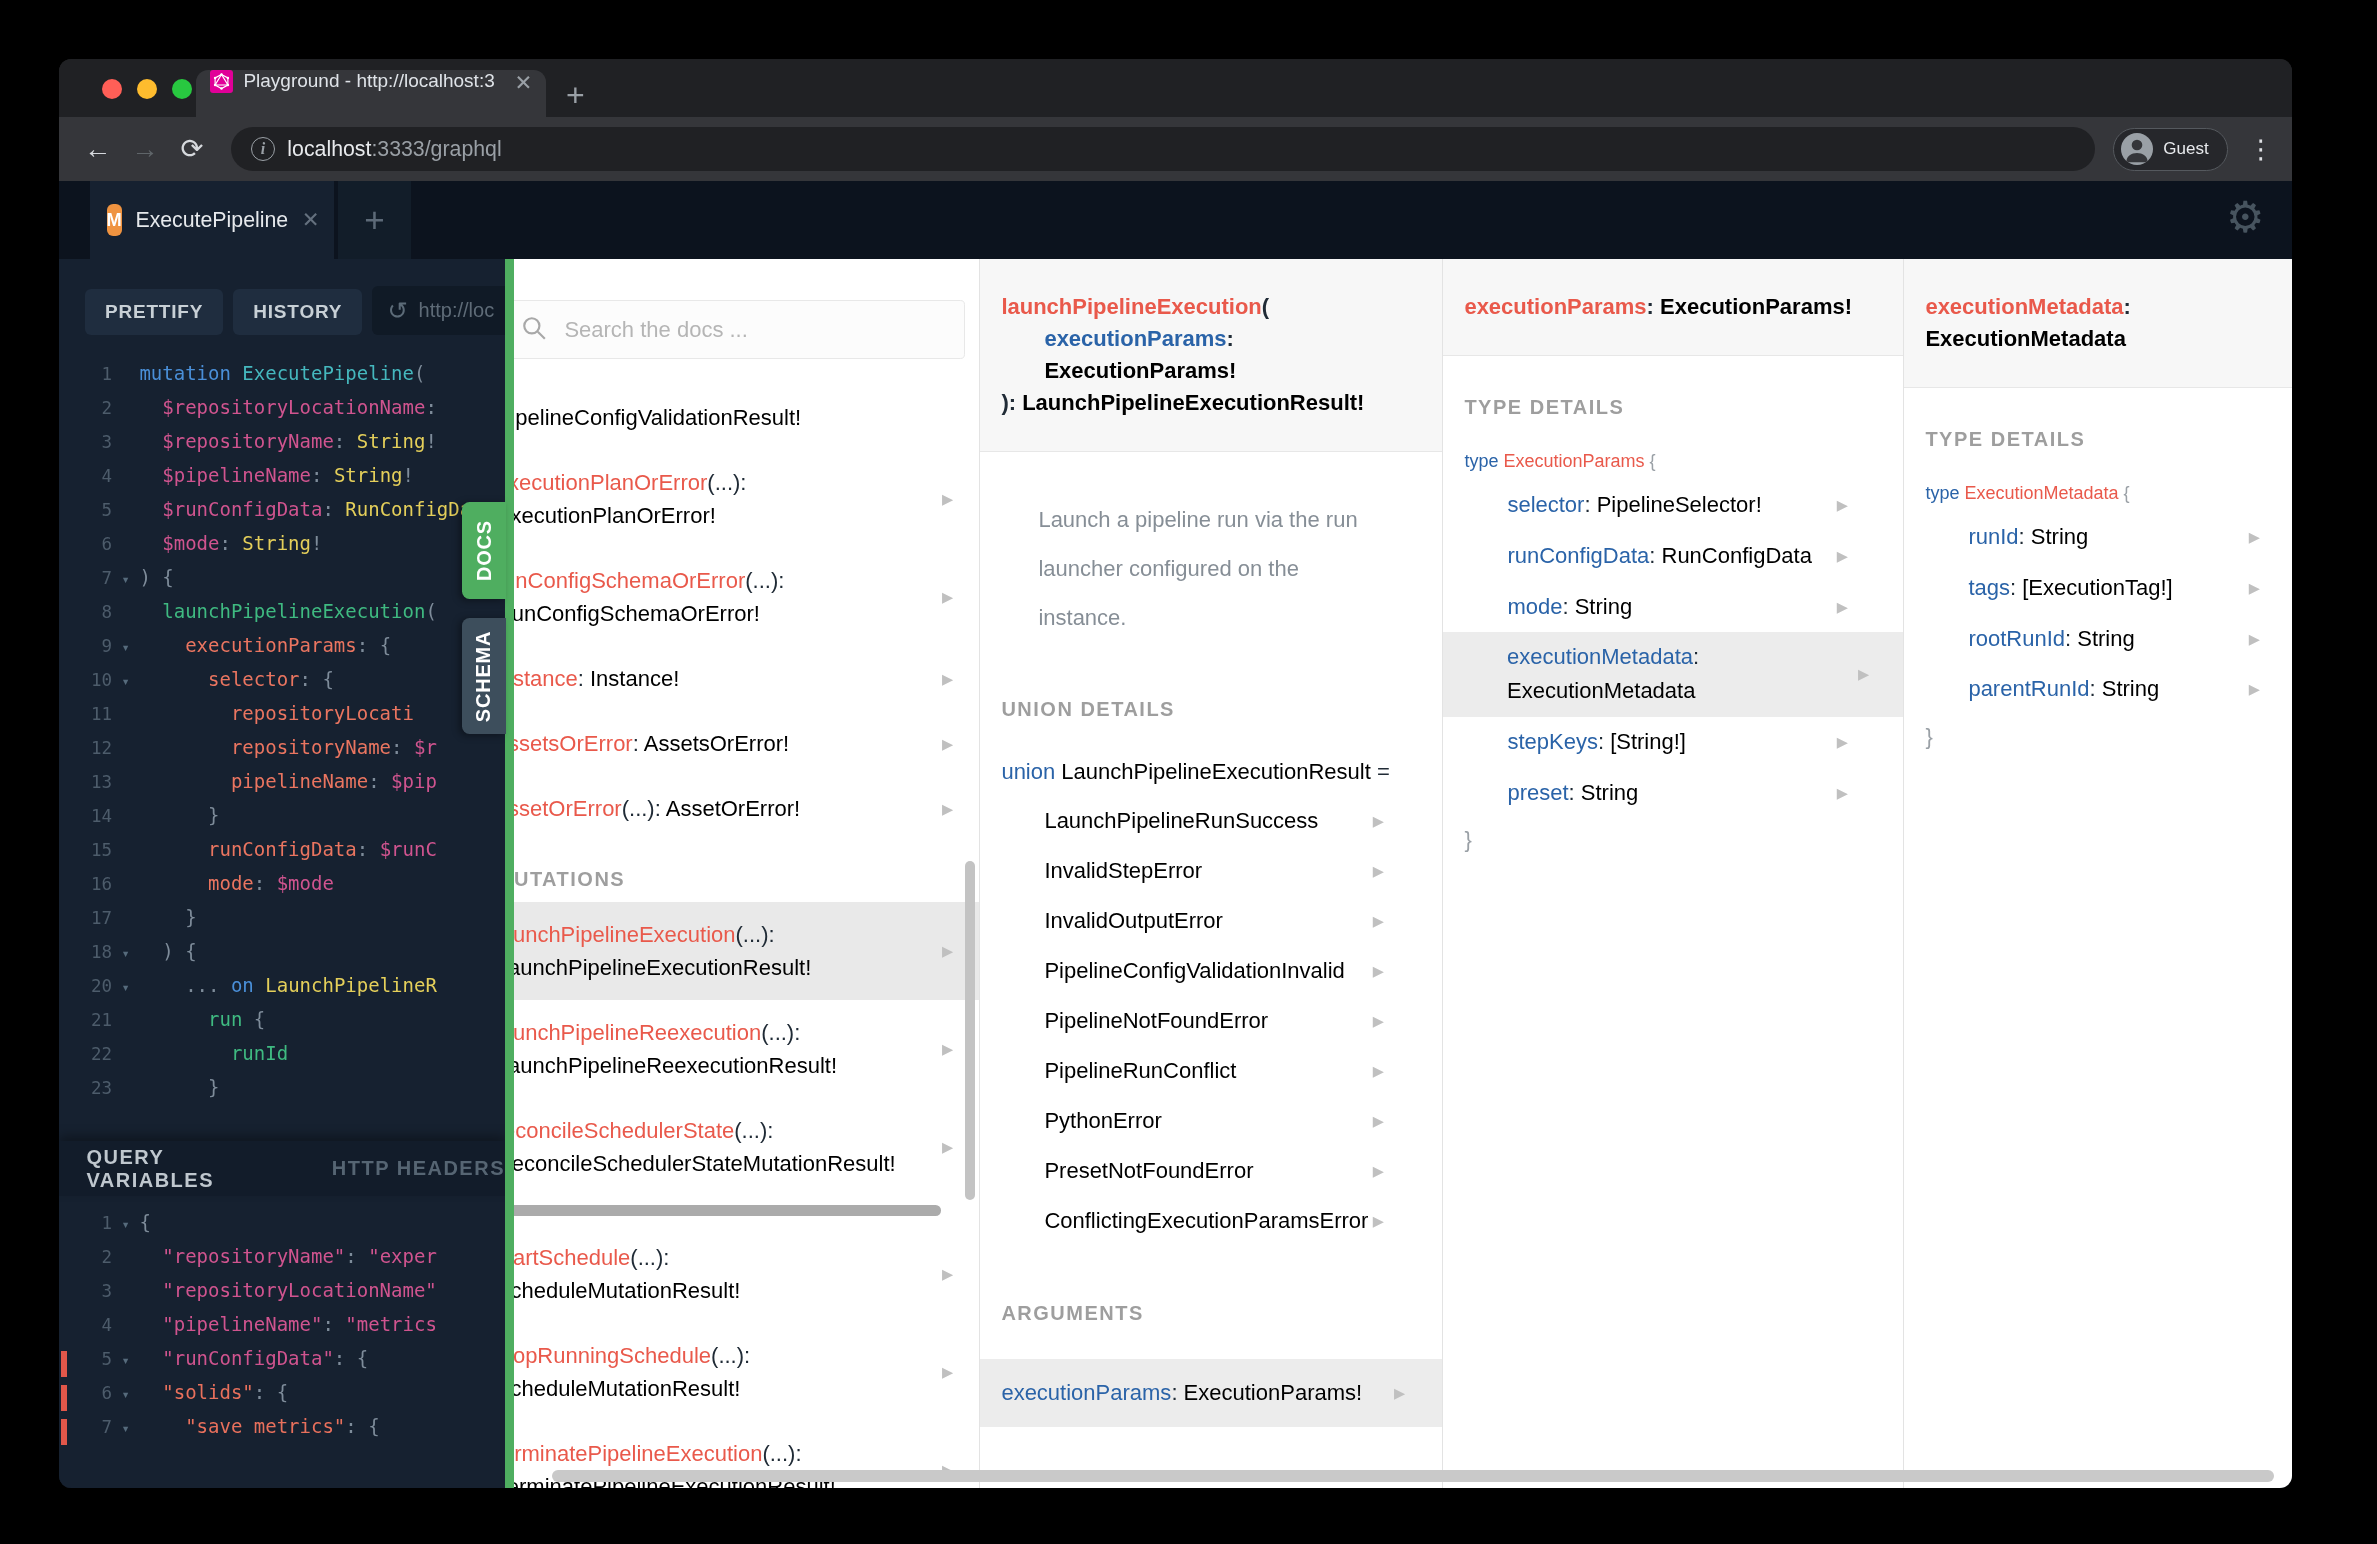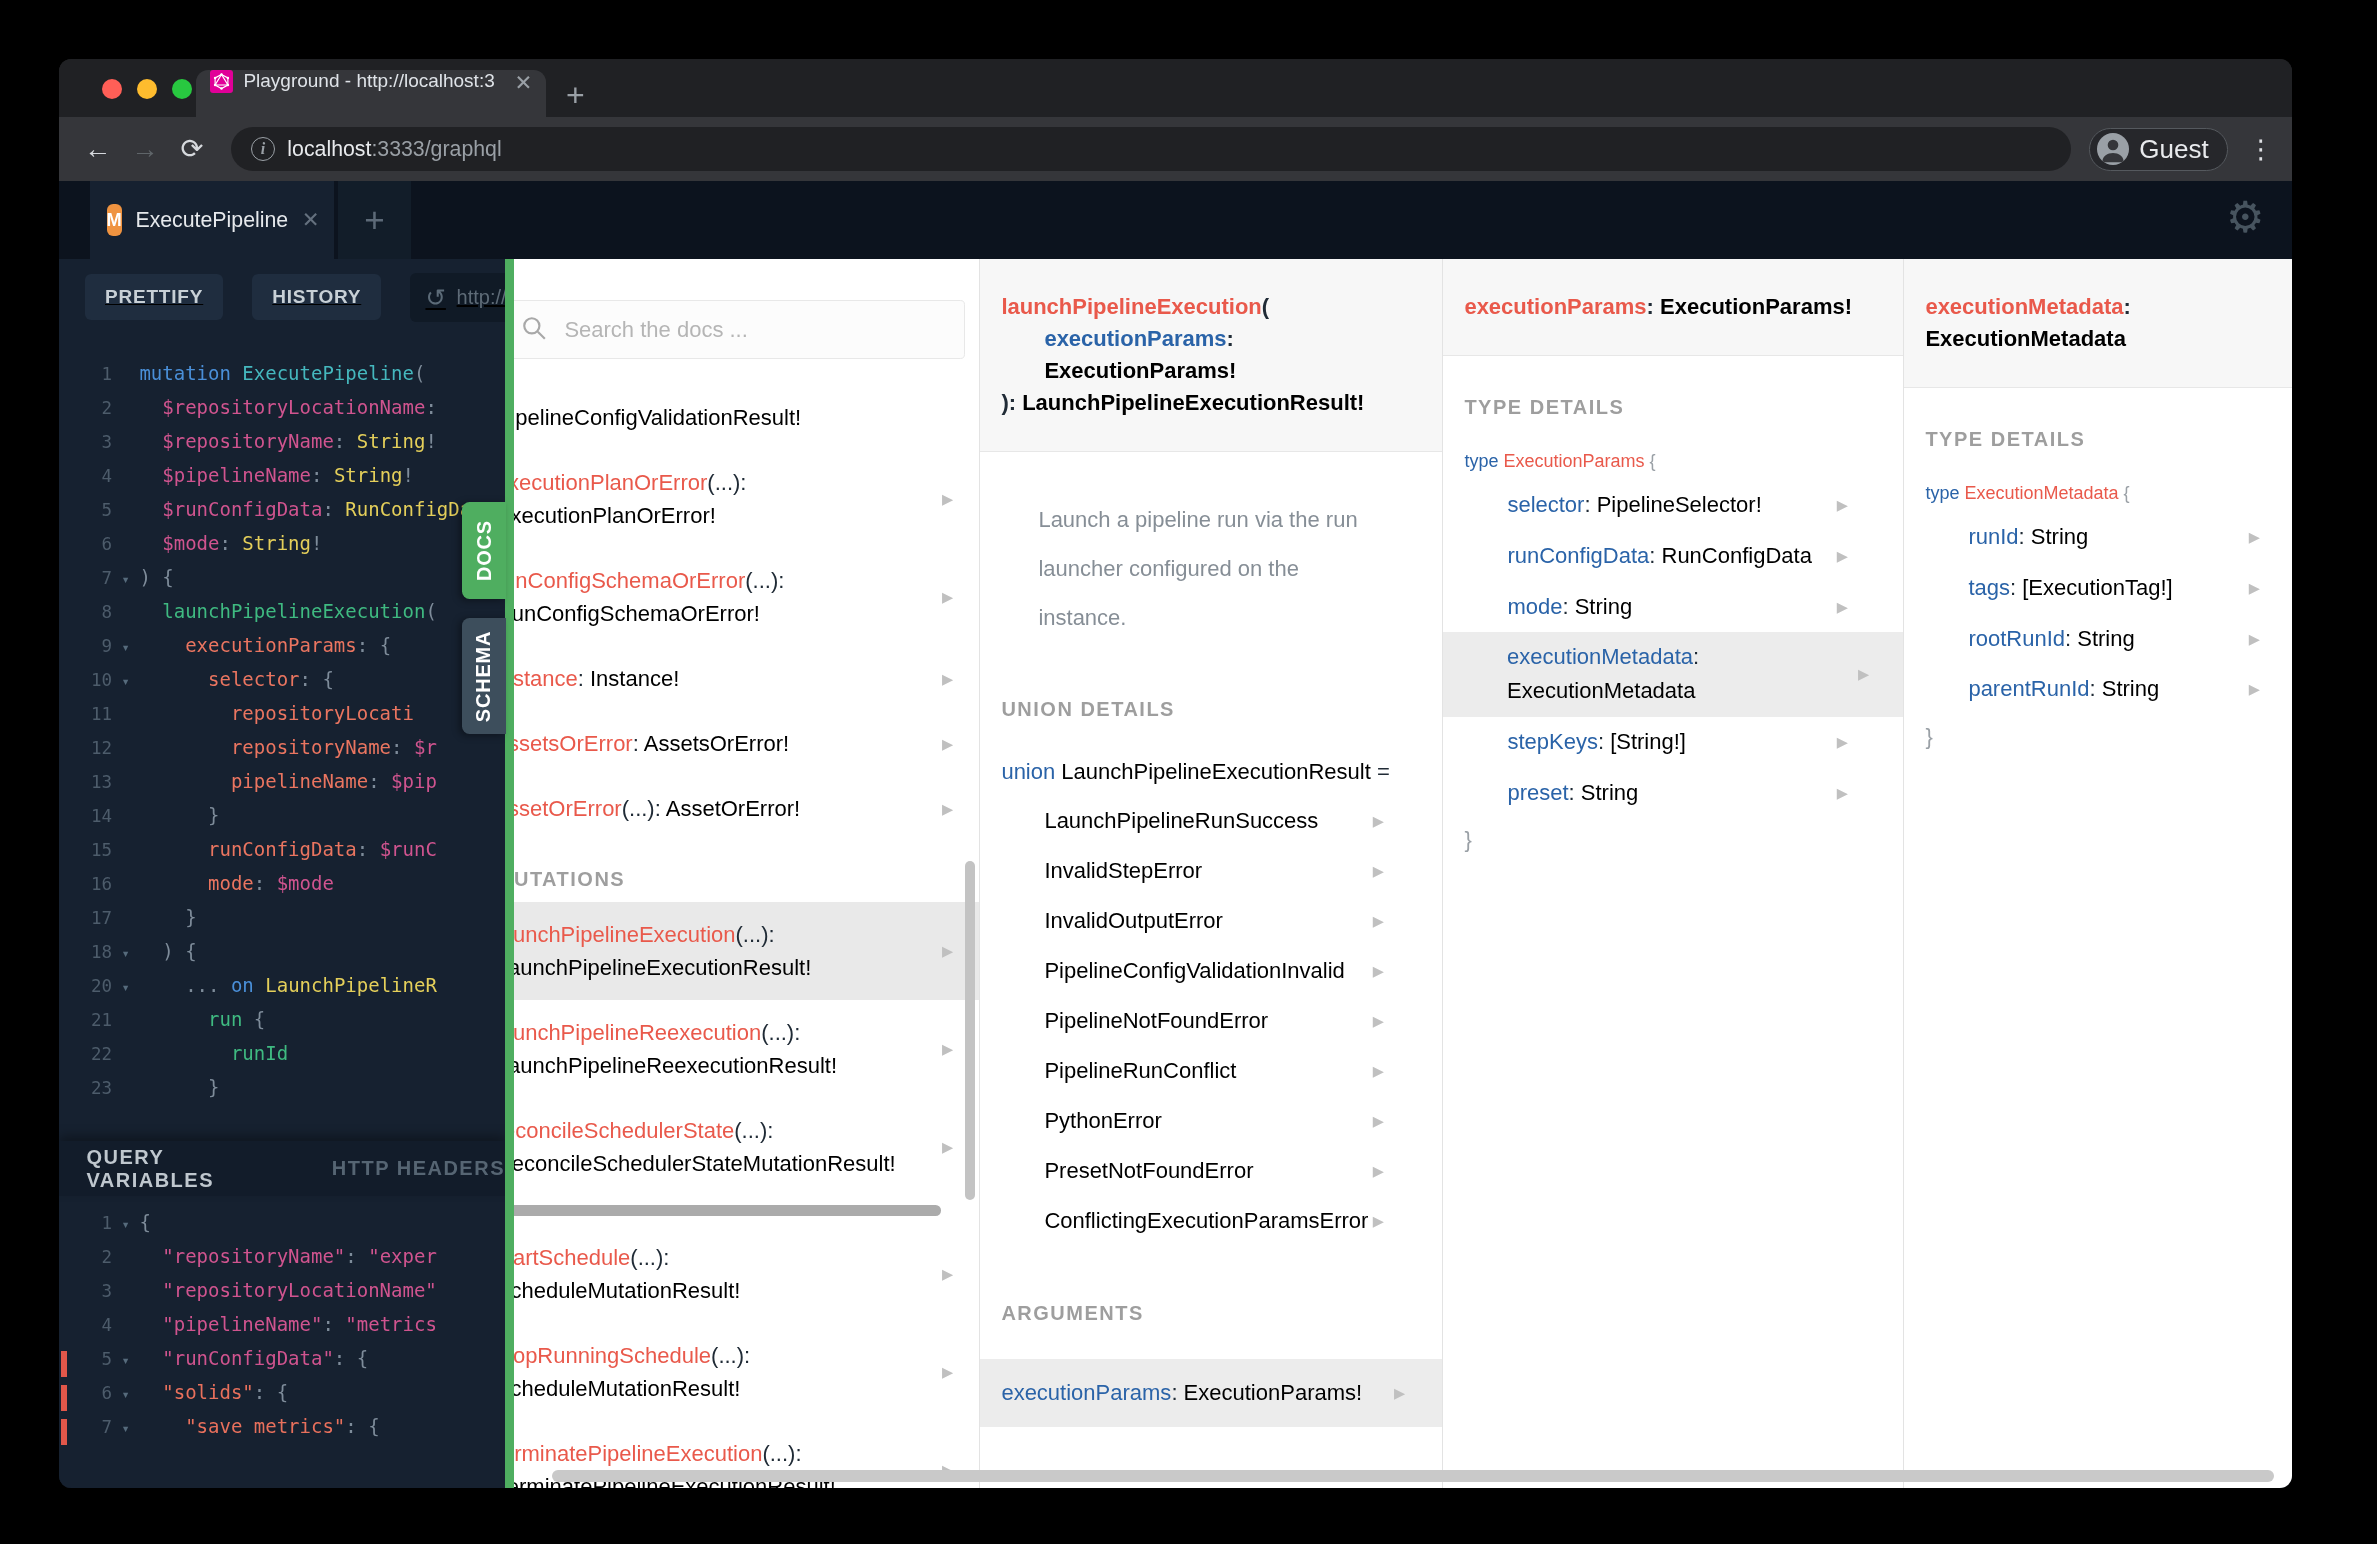--- a/index.html
+++ b/index.html
@@ -27,41 +27,41 @@
   .nav-ic.dim{color:#5f6569;}
   .urlpill{flex:1;height:44px;background:#202124;border-radius:22px;display:flex;align-items:center;
            padding:0 20px;gap:12.2px;margin:0 12.2px;}
   .info-ic{width:24.4px;height:24.4px;border:1.9px solid #9aa0a6;border-radius:50%;color:#9aa0a6;
            font-size:16px;display:flex;align-items:center;justify-content:center;font-family:"Liberation Serif",serif;font-style:italic;font-weight:bold;}
   .url{font-size:21.3px;color:#e8eaed;white-space:nowrap;}
   .url .urlrest{color:#9aa0a6;}
   .guest{height:43px;border:1.1px solid #55595e;background:#26272b;border-radius:21.3px;display:flex;
          align-items:center;gap:10.7px;padding:0 18.3px 0 6.1px;}
   .guest-av{width:32px;height:32px;border-radius:50%;background:#9aa0a6;display:flex;align-items:flex-end;justify-content:center;overflow:hidden;}
-  .guest-label{color:#e8eaed;font-size:26px;}
+  .guest-label{color:#e8eaed;font-size:17px;}
   .kebab{color:#dfe1e5;font-size:26px;margin-left:13.7px;}
 
   
   .app{flex:1;background:#0c131e;display:flex;flex-direction:column;overflow:hidden;}
   .app-header{height:78px;flex-shrink:0;background:#0c131e;display:flex;align-items:stretch;position:relative;}
   .gql-tab{margin-left:30.5px;width:244px;background:#162130;display:flex;align-items:center;gap:13.7px;padding:0 17px;}
   .gql-badge{width:32px;height:32px;border-radius:6.1px;background:#ef9340;color:#fff;font-weight:bold;
              font-size:18.3px;display:flex;align-items:center;justify-content:center;}
   .gql-tab-title{color:#e6e9ec;font-size:21.3px;flex:1;white-space:nowrap;}
   .gql-tab-close{color:#64707e;font-size:21.3px;}
   .gql-plus{width:73px;background:#121d29;margin-left:4.6px;display:flex;align-items:center;justify-content:center;
             color:#5d6a78;font-size:35px;}
   .gear{position:absolute;right:27.4px;top:10.7px;color:#47545f;font-size:43px;}
 
   .app-body{flex:1;position:relative;overflow:hidden;}
 
   
   .editor-pane{position:absolute;left:0;top:0;bottom:0;width:446px;background:#162130;z-index:1;
                display:flex;flex-direction:column;}
-  .toolbar{height:76px;flex-shrink:0;display:flex;align-items:center;gap:29px;padding:0 0 0 26px;background:#162130;text-decoration:underline;}
+  .toolbar{height:76px;flex-shrink:0;display:flex;align-items:flex-end;gap:10px;padding:0 0 0 26px;background:#162130;}
   .tbtn{background:#1f2d3f;color:#c8d0d6;font-weight:bold;font-size:19px;letter-spacing:0.8px;
         border-radius:6.1px;padding:12.2px 20px;}
   .endpoint{background:#101a26;border-radius:6.1px;height:49px;display:flex;align-items:center;gap:10.7px;
             padding:0 15.2px;width:183px;flex-shrink:0;}
   .endpoint .re{color:#5c6b78;font-size:24.4px;}
   .endpoint .eurl{color:#5e6b77;font-size:20px;white-space:nowrap;}
 
   .code-area{height:806px;flex-shrink:0;overflow:hidden;padding-top:27.4px;position:relative;}
   .code-line{display:flex;align-items:baseline;height:34px;position:relative;font-family:"DejaVu Sans Mono",monospace;font-size:19px;}
   .lnum{width:53px;flex-shrink:0;text-align:right;color:#4d5c6b;font-size:17.5px;}

